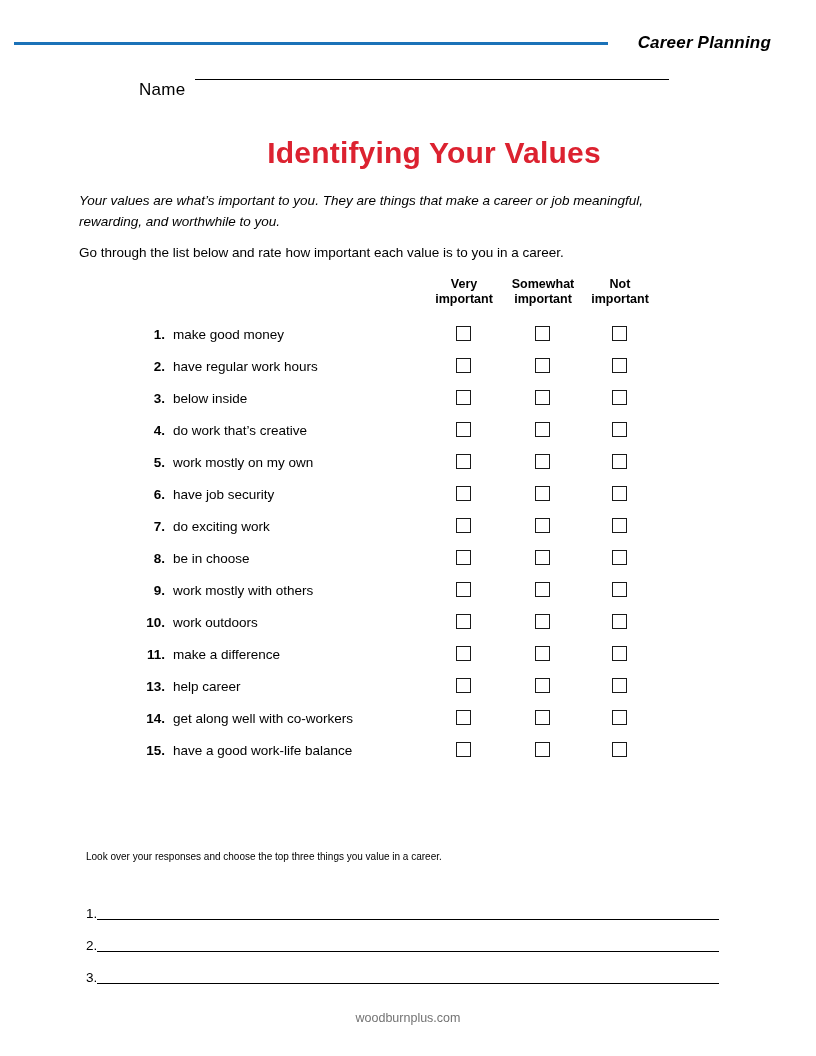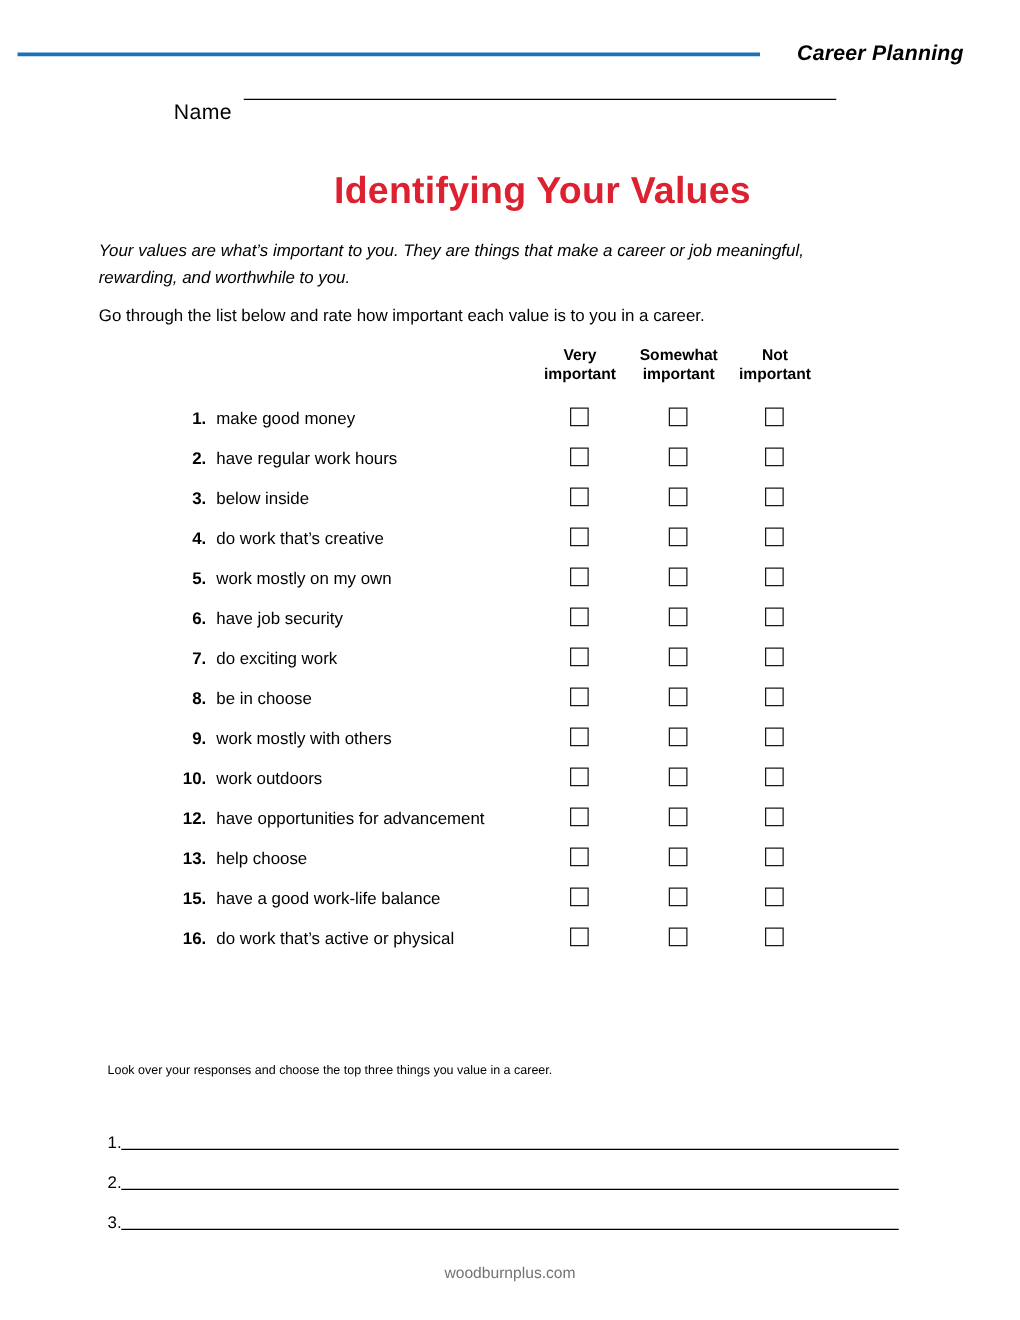--- a/index.html
+++ b/index.html
@@ -300,43 +300,43 @@
       <div class="checkbox c2"></div>
     </div>
     <div class="value-row">
       <div class="row-num">10.</div>
       <div class="row-label">work outdoors</div>
       <div class="checkbox c0"></div>
       <div class="checkbox c1"></div>
       <div class="checkbox c2"></div>
     </div>
     <div class="value-row">
-      <div class="row-num">12.</div>
-      <div class="row-label">have opportunities for advancement</div>
+      <div class="row-num">11.</div>
+      <div class="row-label">make a difference</div>
       <div class="checkbox c0"></div>
       <div class="checkbox c1"></div>
       <div class="checkbox c2"></div>
     </div>
     <div class="value-row">
       <div class="row-num">13.</div>
-      <div class="row-label">help choose</div>
+      <div class="row-label">help career</div>
+      <div class="checkbox c0"></div>
+      <div class="checkbox c1"></div>
+      <div class="checkbox c2"></div>
+    </div>
+    <div class="value-row">
+      <div class="row-num">14.</div>
+      <div class="row-label">get along well with co-workers</div>
       <div class="checkbox c0"></div>
       <div class="checkbox c1"></div>
       <div class="checkbox c2"></div>
     </div>
     <div class="value-row">
       <div class="row-num">15.</div>
       <div class="row-label">have a good work-life balance</div>
-      <div class="checkbox c0"></div>
-      <div class="checkbox c1"></div>
-      <div class="checkbox c2"></div>
-    </div>
-    <div class="value-row">
-      <div class="row-num">16.</div>
-      <div class="row-label">do work that’s active or physical</div>
       <div class="checkbox c0"></div>
       <div class="checkbox c1"></div>
       <div class="checkbox c2"></div>
     </div>
   </div>
 
 <div class="closing">Look over your responses and choose the top three things you value in a career.</div>
 <div class="answers" id="answers">
     <div class="answer-row">
       <div class="answer-num">1.</div>

